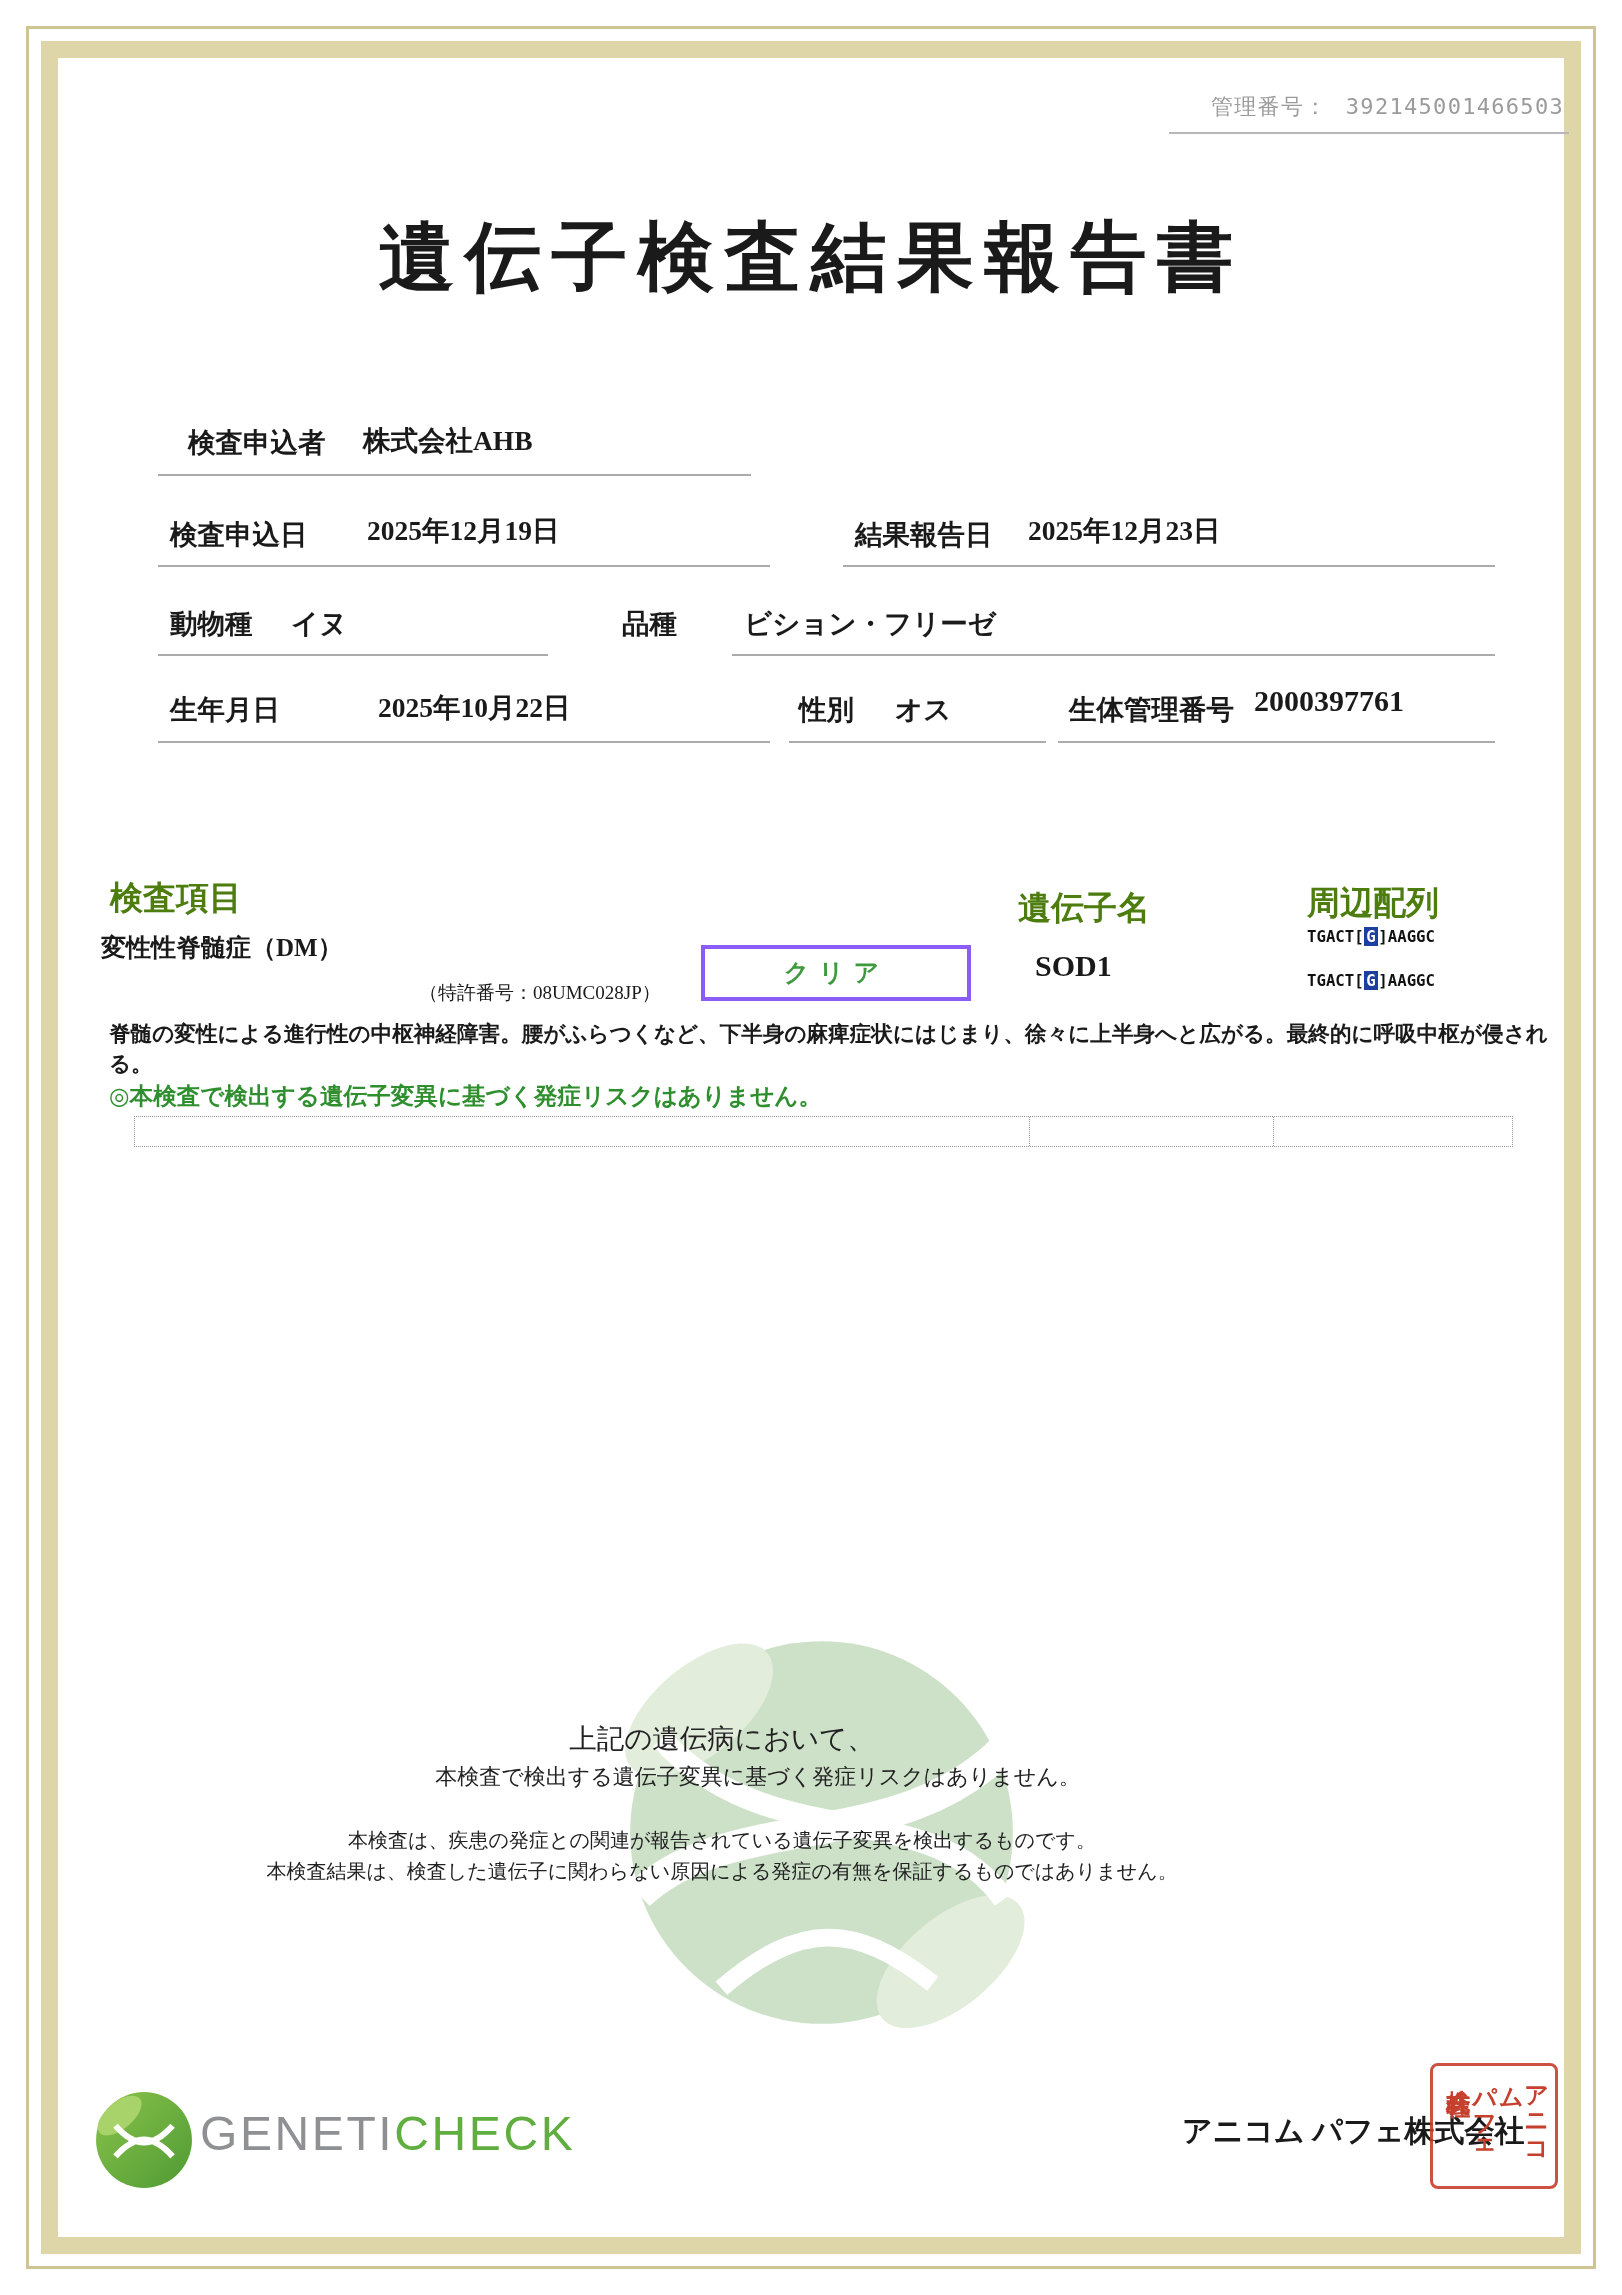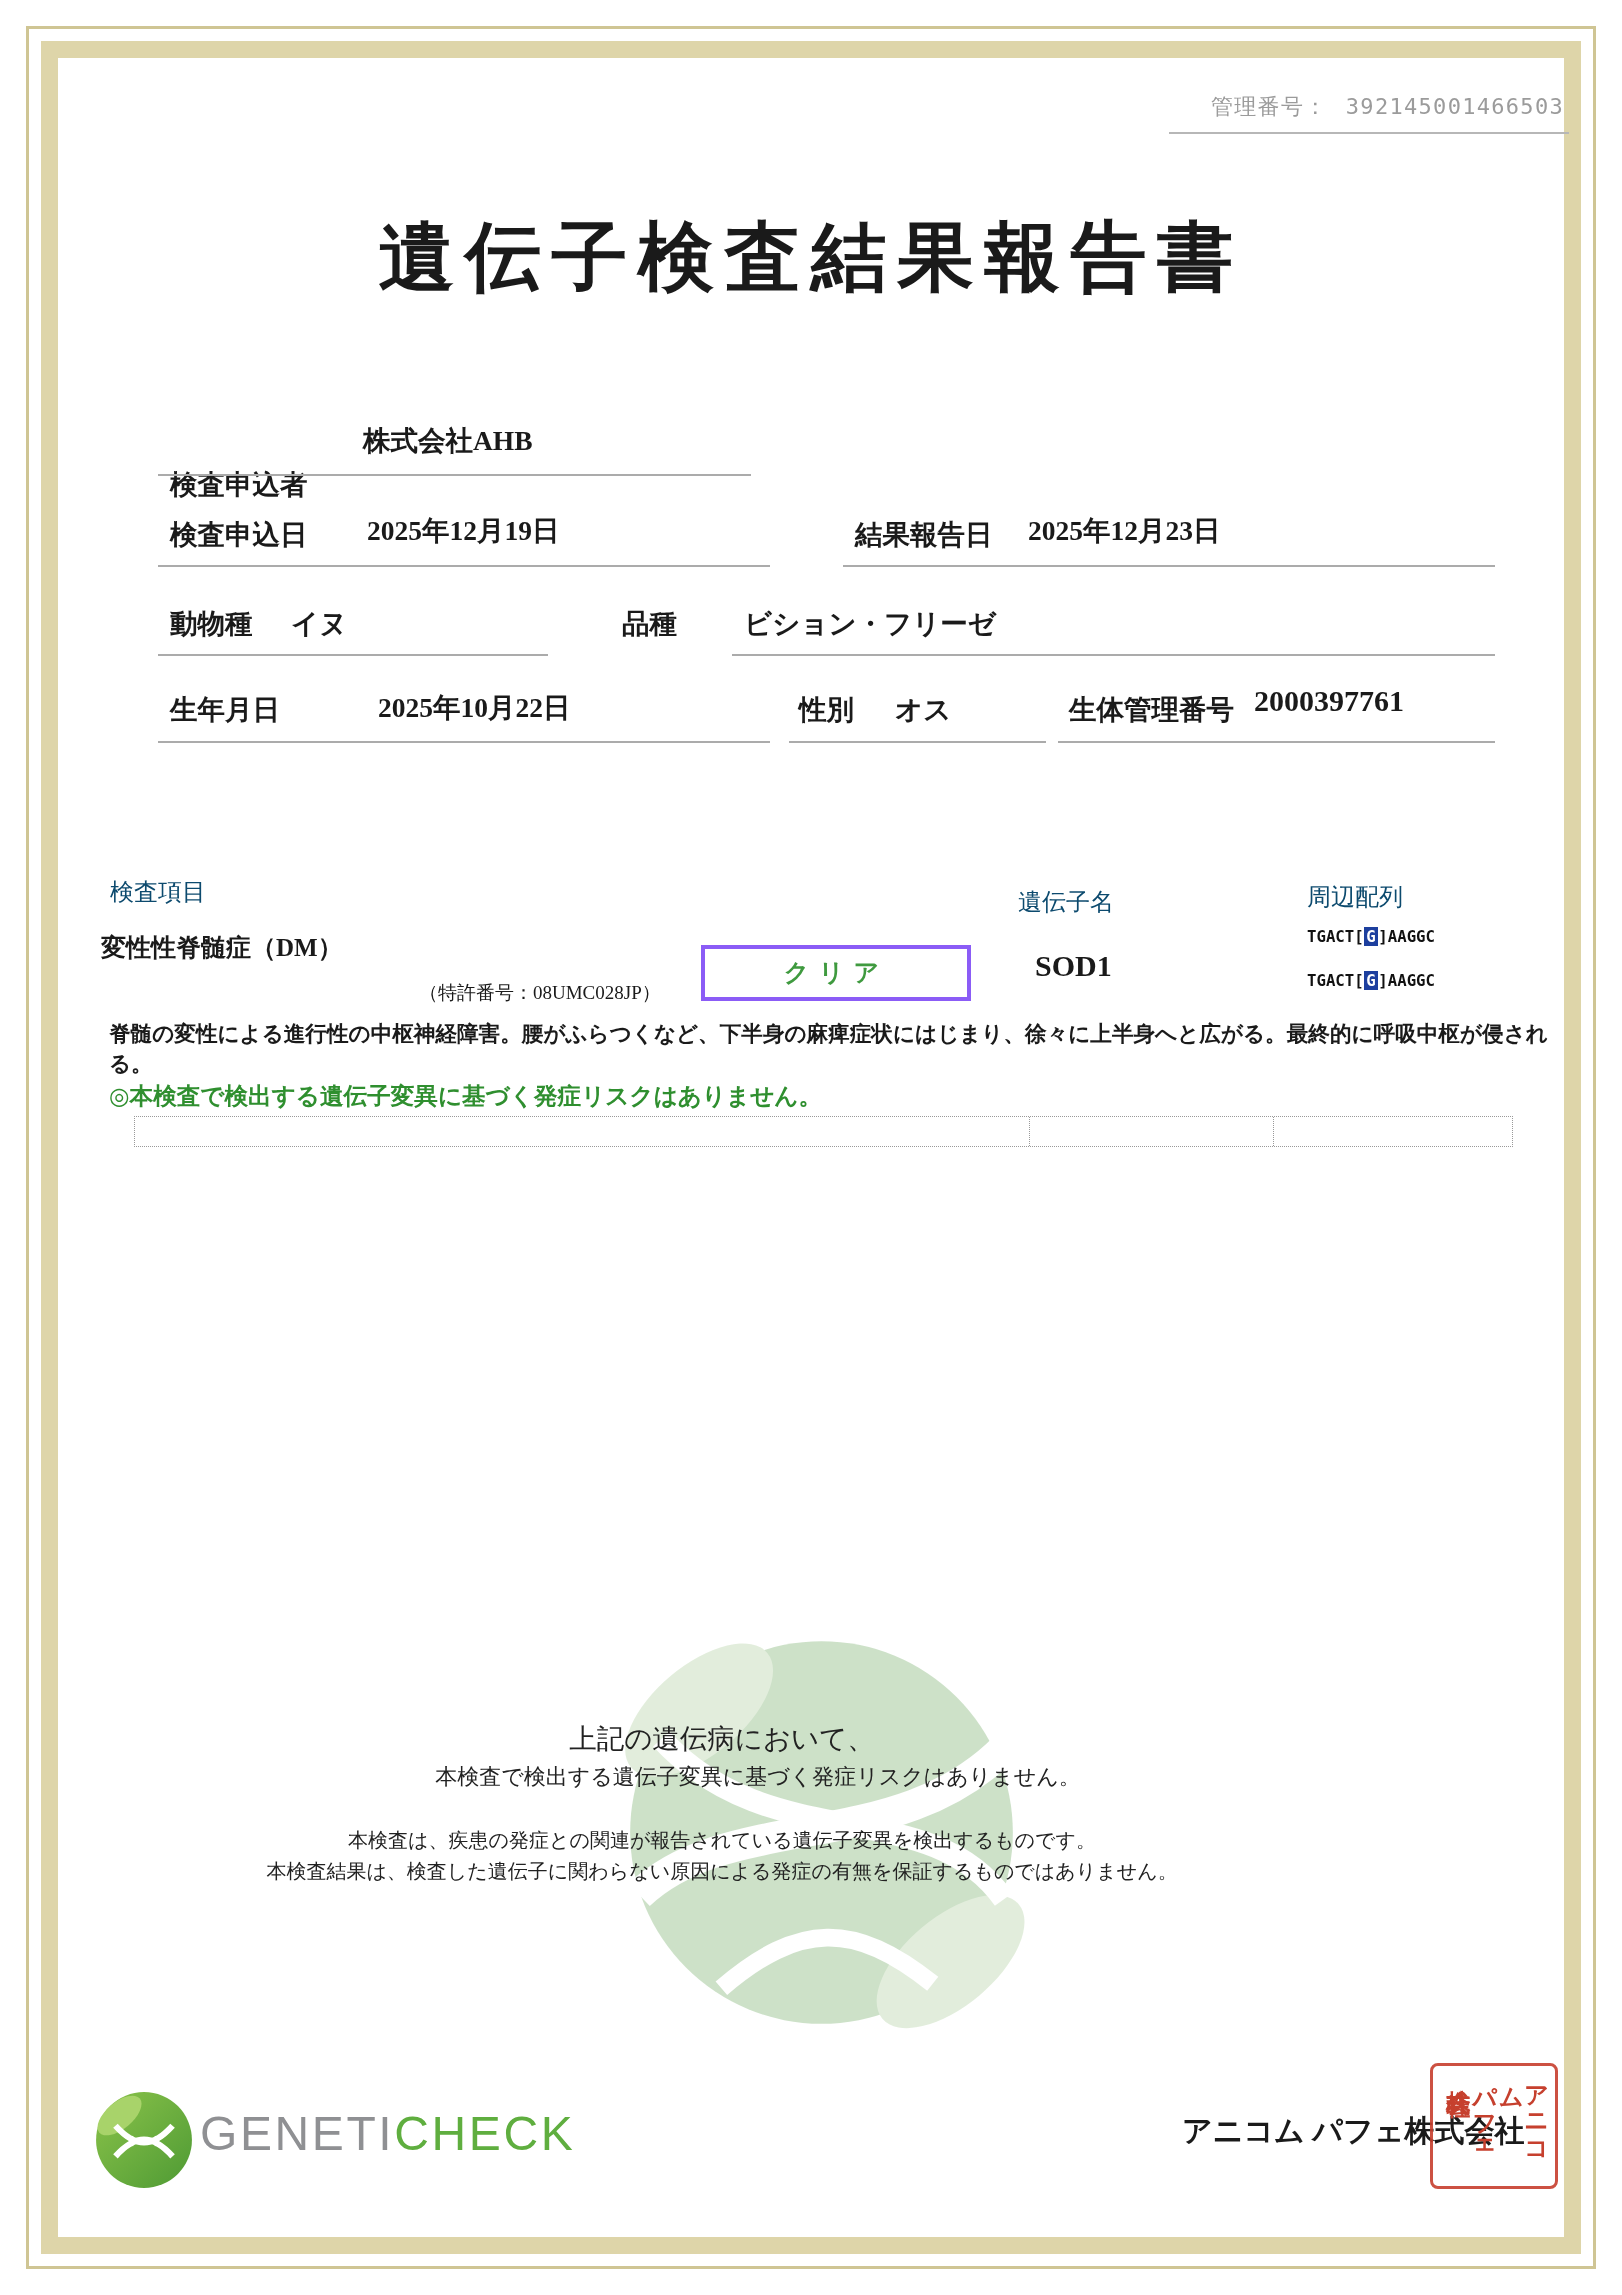--- a/index.html
+++ b/index.html
@@ -19,21 +19,21 @@
   .mgmt-line{top:132px;left:1169px;width:400px;height:2px;background:#b7b7b7;}
 
   
   .title{top:207px;left:0;width:1622px;text-align:center;font-size:76px;font-weight:700;letter-spacing:10.5px;}
 
   
   .lbl{font-weight:700;font-size:27.5px;white-space:nowrap;}
   .val{font-weight:600;font-size:27.5px;white-space:nowrap;}
   .rule{height:2px;background:#ababab;}
 
-  .f-applicant-l{top:425px;left:170px;margin-top:42px;}
+  .f-applicant-l{top:425px;left:188px;}
   .f-applicant-v{top:423px;left:363px;}
   .u1{top:474px;left:158px;width:593px;}
 
   .f-apply-l{top:517px;left:170px;}
   .f-apply-v{top:513px;left:367px;}
   .u2a{top:565px;left:158px;width:612px;}
   .f-report-l{top:517px;left:855px;}
   .f-report-v{top:513px;left:1028px;}
   .u2b{top:565px;left:843px;width:652px;}
 
@@ -48,21 +48,21 @@
   .f-birth-v{top:690px;left:378px;}
   .u4a{top:741px;left:158px;width:612px;}
   .f-sex-l{top:692px;left:799px;}
   .f-sex-v{top:692px;left:895px;}
   .u4b{top:741px;left:789px;width:257px;}
   .f-bio-l{top:692px;left:1069px;}
   .f-bio-v{top:684px;left:1254px;font-size:30px;}
   .u4c{top:741px;left:1058px;width:437px;}
 
   
-  .sec-h{font-size:24px;font-weight:400;color:#0c4a6e;white-space:nowrap;}
+  .sec-h{font-size:33px;font-weight:700;color:#4d7c0f;white-space:nowrap;}
   .h-item{top:876px;left:110px;}
   .h-gene{top:886px;left:1018px;}
   .h-seq{top:881px;left:1307px;}
 
   .disease{top:931px;left:101px;font-size:25px;font-weight:700;white-space:nowrap;}
   .patent{top:980px;left:419px;font-size:19px;font-weight:400;white-space:nowrap;text-align:center;}
   .result-box{
     top:945px;left:701px;width:262px;height:48px;border:4px solid #8b5cf6;
     text-align:center;line-height:48px;font-size:25px;letter-spacing:9.2px;color:#3f9a3f;font-weight:600;
   }

